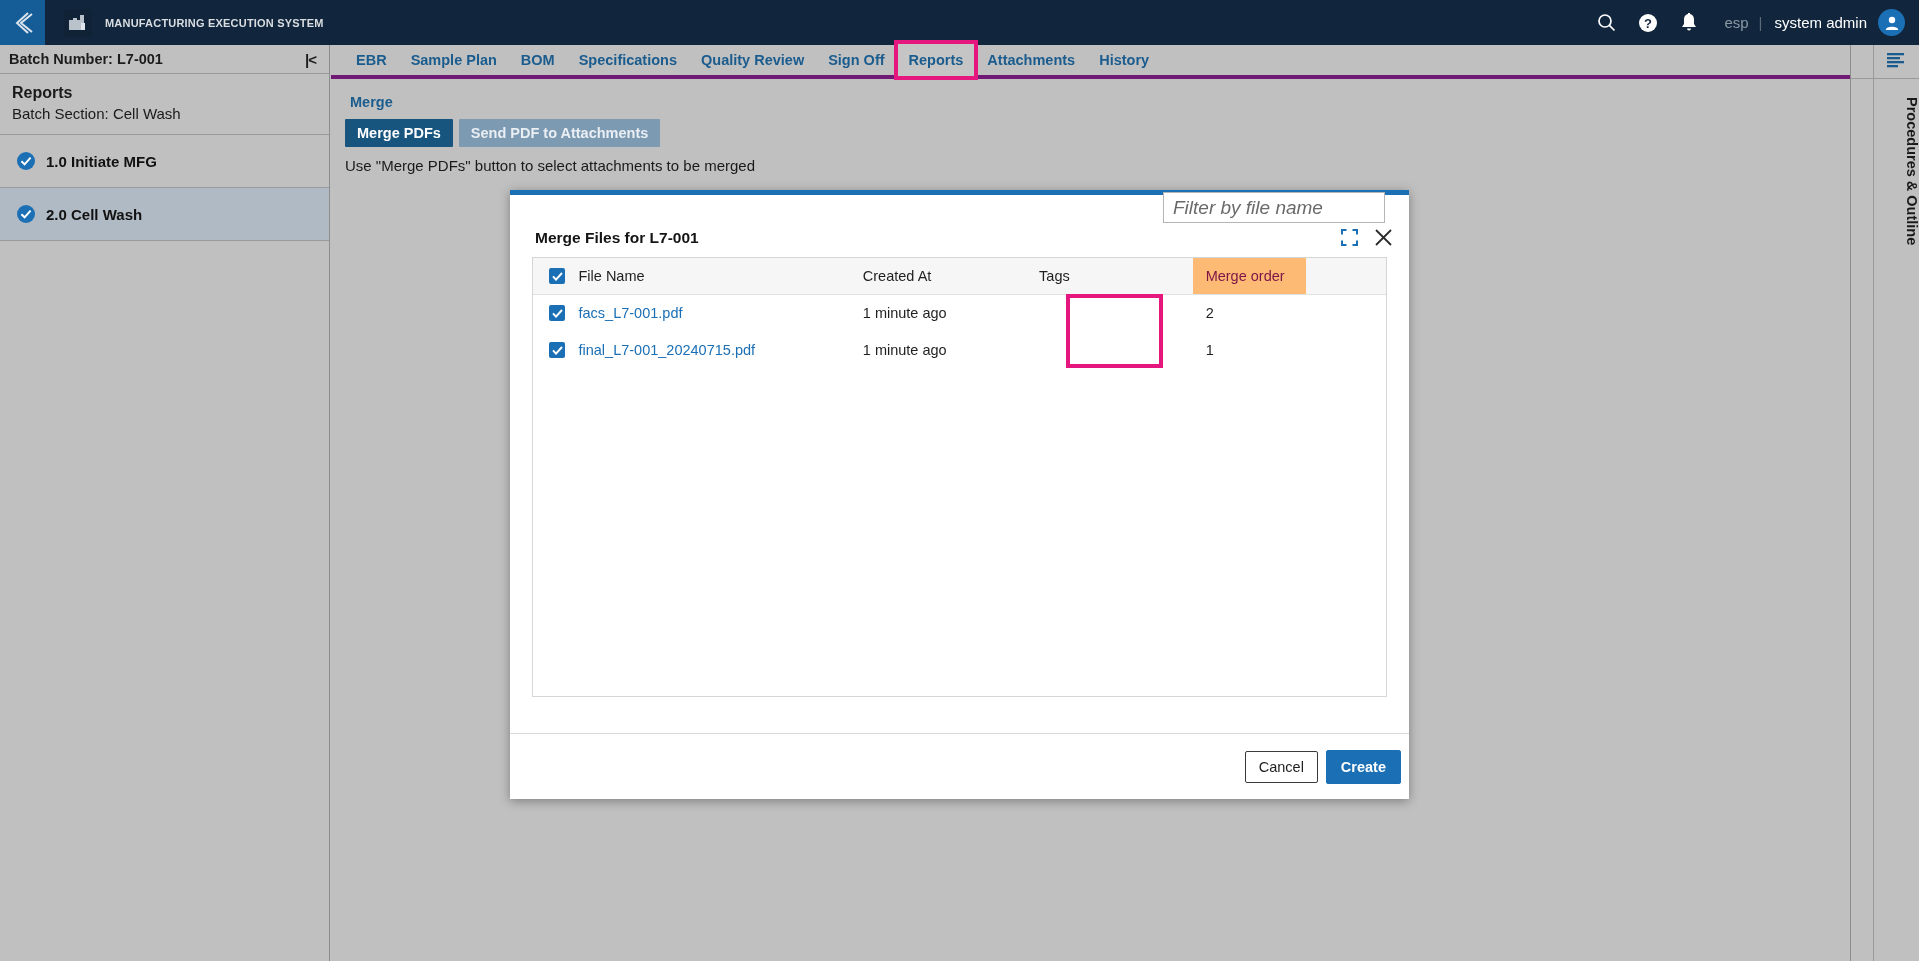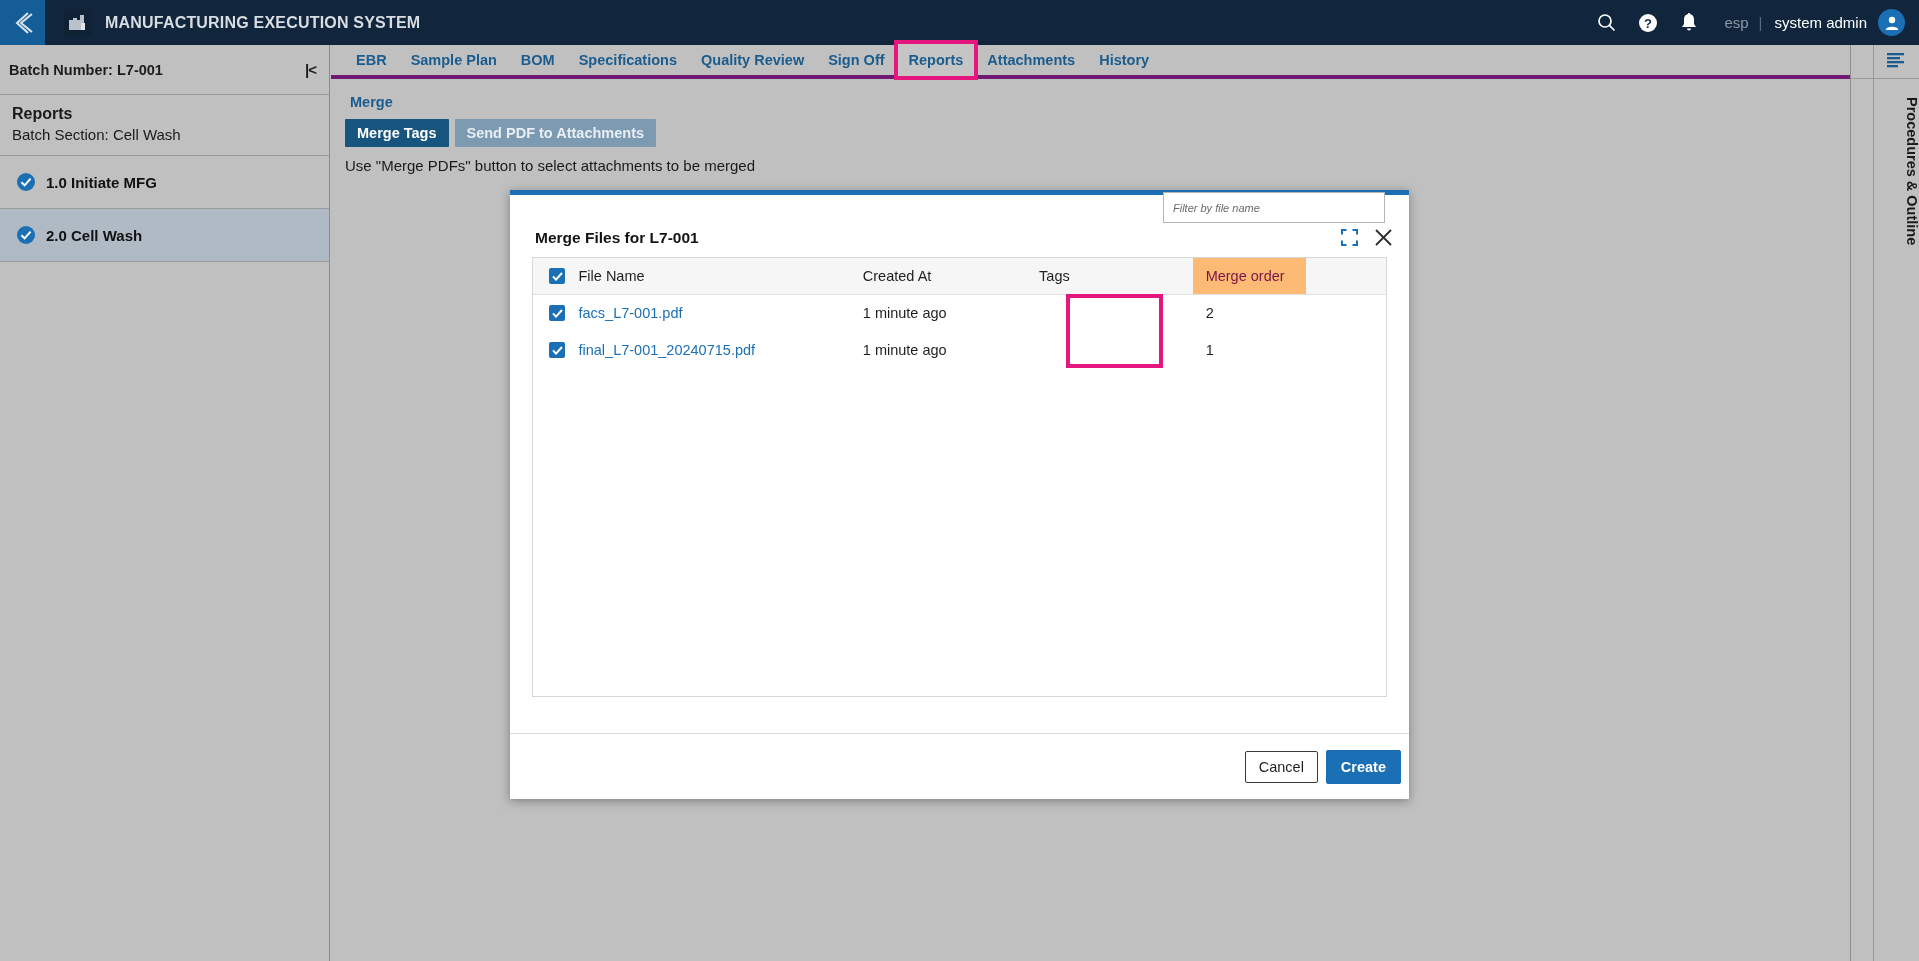--- a/index.html
+++ b/index.html
@@ -22,21 +22,21 @@
     display: flex; align-items: center; justify-content: center;
     cursor: pointer; flex: 0 0 45px;
   }
   #back-block svg { display: block; }
   #brand-logo {
     width: 28px; height: 28px; margin-left: 19px; flex: 0 0 28px;
     background: #102336; border-radius: 4px;
     display: flex; align-items: center; justify-content: center;
   }
   #app-title {
-    color: #d9dde1; font-size: 16px; font-weight: bold;
+    color: #d9dde1; font-size: 11px; font-weight: bold;
     letter-spacing: .2px; margin-left: 13px; white-space: nowrap;
   }
   #header-right {
     margin-left: auto; display: flex; align-items: center; height: 45px;
     padding-right: 14px; color: #ffffff;
   }
   .hdr-icon { margin-left: 22px; display: flex; align-items: center; cursor: pointer; }
   #hdr-locale { margin-left: 26px; color: #8a98a6; font-size: 15px; }
   #hdr-sep { margin-left: 10px; color: #5c6b7a; font-size: 15px; }
   #hdr-user { margin-left: 12px; color: #fff; font-size: 15px; white-space: nowrap; }
@@ -45,21 +45,21 @@
     background: #1b6fb5; display: flex; align-items: center; justify-content: center;
     cursor: pointer;
   }
 
   
   #sidebar {
     position: absolute; top: 45px; left: 0; width: 330px; height: 916px;
     background: #c0c0c0; border-right: 1px solid #8d8d8d;
   }
   #batch-bar {
-    height: 50px; border-bottom: 1px solid #9a9a9a;
+    height: 29px; border-bottom: 1px solid #9a9a9a;
     display: flex; align-items: center; padding: 0 9px 0 9px;
     font-size: 14.5px; color: #1c1c1c; font-weight: bold;
   }
   #collapse-btn {
     margin-left: auto; font-size: 15px; color: #1c1c1c; cursor: pointer;
     letter-spacing: -1px; padding-right: 4px;
   }
   #reports-head {
     padding: 10px 12px 12px 12px; border-bottom: 1px solid #9a9a9a;
   }
@@ -148,21 +148,21 @@
     height: 52px; display: flex; align-items: flex-end;
     padding: 0 16px 0 25px; position: relative;
   }
   #modal-title { font-size: 15.5px; font-weight: bold; color: #141414; }
   #modal-actions {
     margin-left: auto; display: flex; align-items: center; gap: 16px;
   }
   #expand-icon, #close-icon { cursor: pointer; display: flex; }
   #filter-input {
     position: absolute; left: 1163px; top: 192px; width: 222px; height: 31px;
-    border: 1px solid #b5b5b5; background: #fff; font-size: 11px;
+    border: 1px solid #b5b5b5; background: #fff; font-size: 19px;
     font-style: italic; color: #6a6a6a; padding: 0 9px;
     font-family: "Liberation Sans", sans-serif; outline: none; z-index: 20;
   }
   #filter-input::placeholder { color: #6a6a6a; font-style: italic; opacity: 1; }
 
   #table-wrap {
     margin: 10px 22px 0 22px; border: 1px solid #d6d6d6;
     height: 440px; background: #fff; position: relative;
   }
   table { border-collapse: collapse; width: 100%; }
@@ -301,21 +301,21 @@
     <div class="tab">Quality Review</div>
     <div class="tab">Sign Off</div>
     <div class="tab highlight">Reports</div>
     <div class="tab">Attachments</div>
     <div class="tab">History</div>
   </div>
 
   <div id="content-body">
     <div id="back-link">Merge</div>
     <div id="btn-row">
-      <button id="merge-pdfs-btn">Merge Tags</button>
+      <button id="merge-pdfs-btn">Merge PDFs</button>
       <button id="send-pdf-btn">Send PDF to Attachments</button>
     </div>
     <div id="hint-text">Use "Merge PDFs" button to select attachments to be merged</div>
   </div>
 </div>
 
 <div id="right-rail">
   <div id="rail-icon-row">
     <div id="rail-divider"></div>
     <span style="margin-left:22px;">

